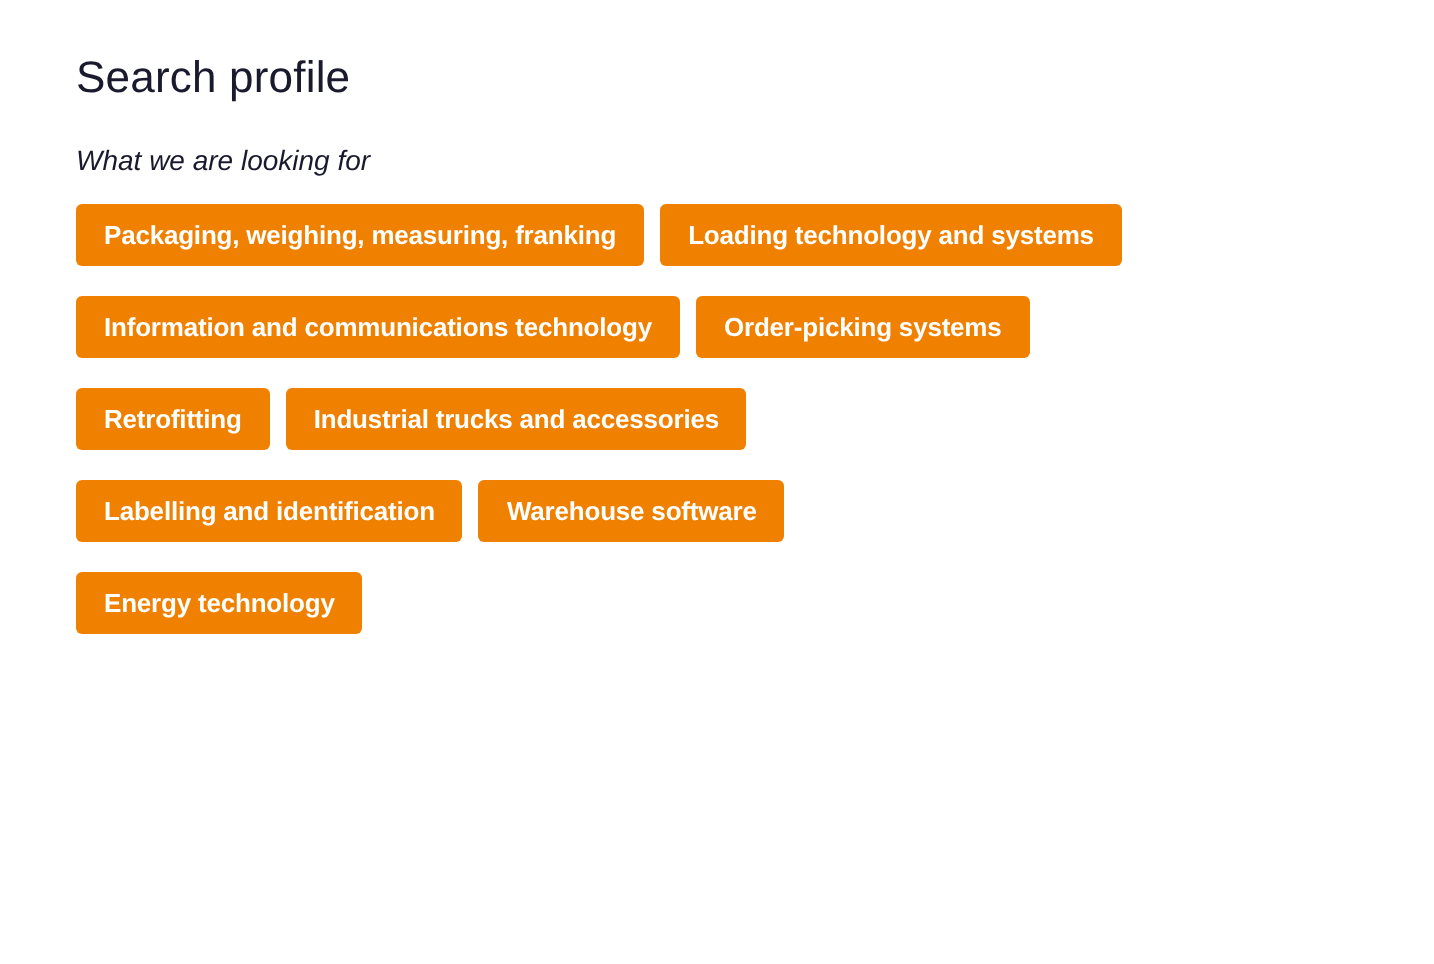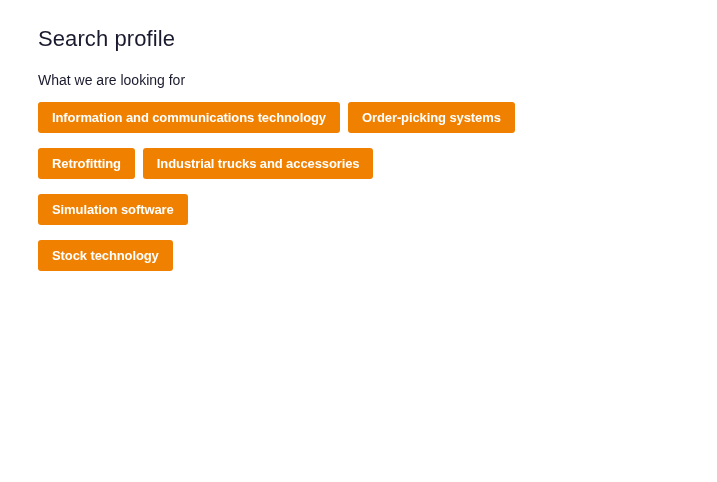--- a/index.html
+++ b/index.html
@@ -31,20 +31,21 @@
     color: #1a1a2e;
     letter-spacing: 0.1px;
   }
   .section-label {
     margin: 0;
     padding-top: 19px;
     font-size: 14px;
     line-height: 18px;
     font-weight: 400;
     color: #1a1a2e;
+    font-style: italic;
   }
   .tag-rows {
     padding-top: 13px;
   }
   .tag-row {
     display: flex;
     flex-wrap: nowrap;
     align-items: flex-start;
     margin-bottom: 15px;
   }
@@ -78,28 +79,33 @@
 <body>
 
 <div class="page">
 
   <h1 class="page-title">Search profile</h1>
 
   <p class="section-label">What we are looking for</p>
 
   <div class="tag-rows">
       <div class="tag-row">
+        <span class="tag">Packaging, weighing, measuring, franking</span>
+        <span class="tag">Loading technology and systems</span>
+      </div>
+      <div class="tag-row">
         <span class="tag">Information and communications technology</span>
         <span class="tag">Order-picking systems</span>
       </div>
       <div class="tag-row">
         <span class="tag">Retrofitting</span>
         <span class="tag">Industrial trucks and accessories</span>
       </div>
       <div class="tag-row">
-        <span class="tag">Simulation software</span>
+        <span class="tag">Labelling and identification</span>
+        <span class="tag">Warehouse software</span>
       </div>
       <div class="tag-row">
-        <span class="tag">Stock technology</span>
+        <span class="tag">Energy technology</span>
       </div>
     </div>
 
 </div>
 
 </body></html>

